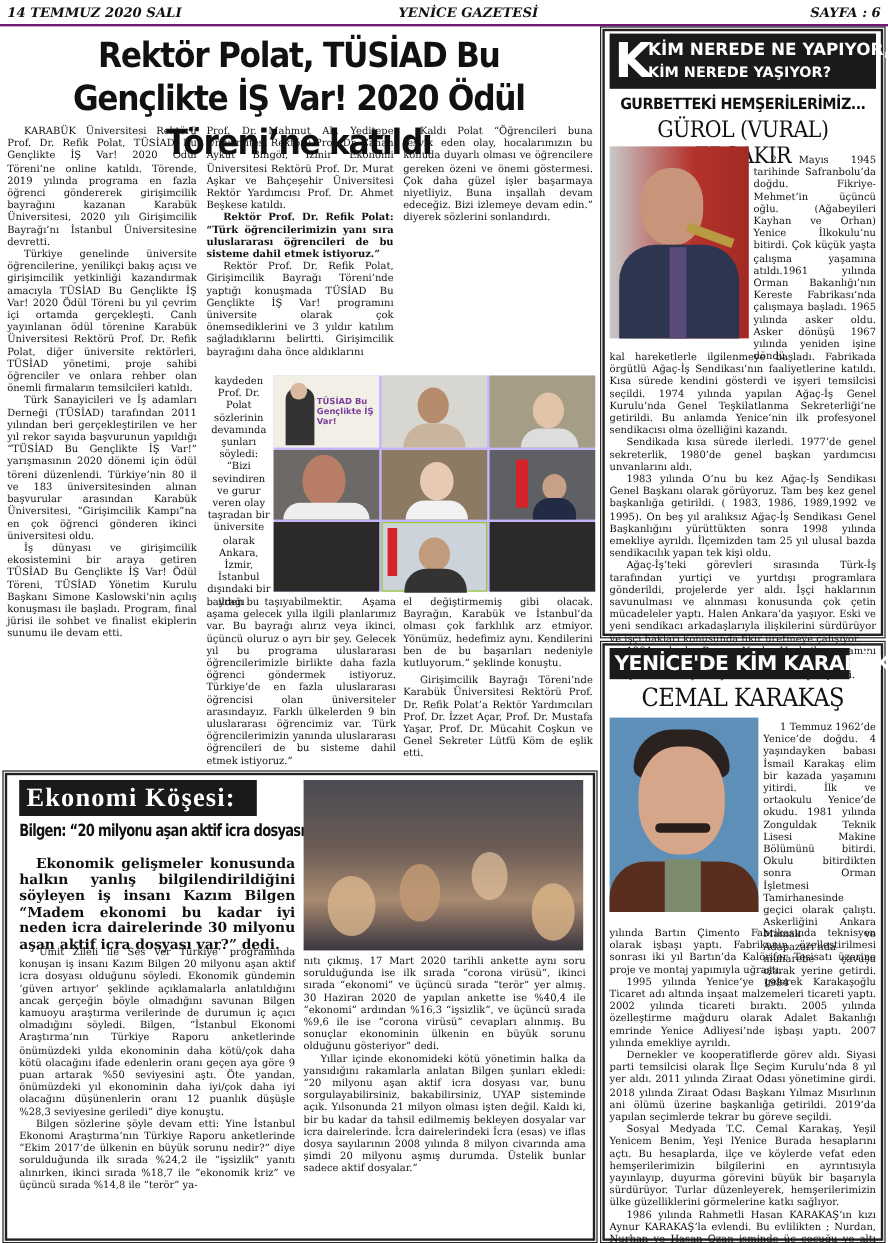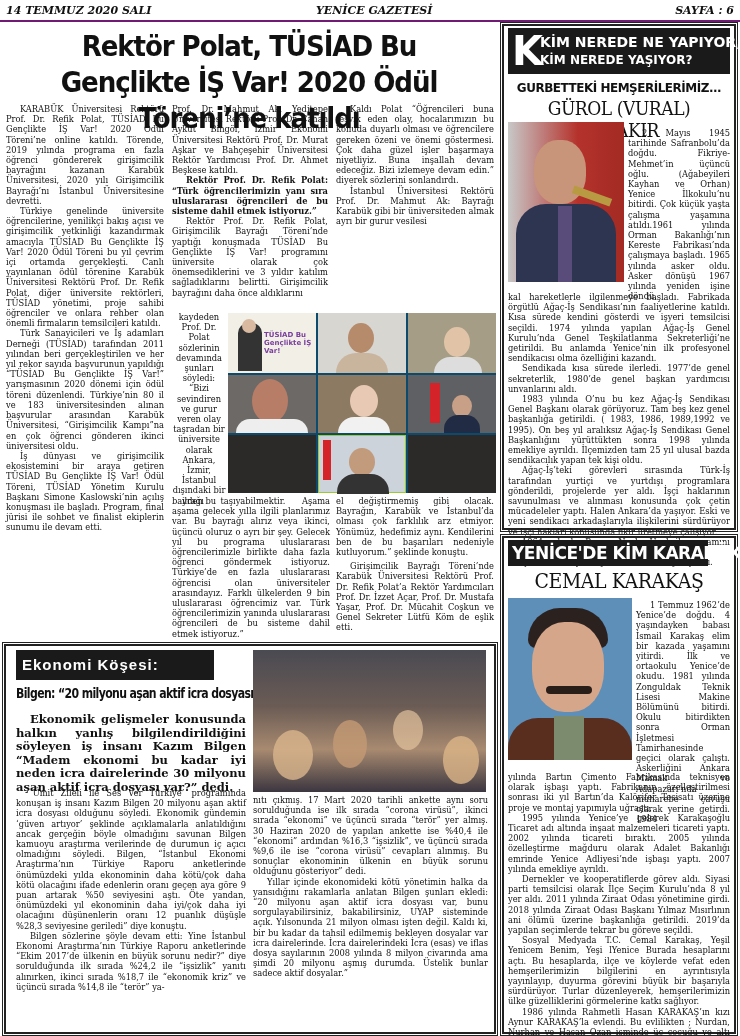--- a/index.html
+++ b/index.html
@@ -13,21 +13,21 @@
 .box{position:absolute;border:2px solid #222;outline:1px solid #222;outline-offset:1px}
 .blk{background:#1a1a1a;color:#fff;font-family:"DejaVu Sans",sans-serif;font-weight:bold}
 .photo{position:absolute}
 .cell{position:absolute}
 </style>
 </head>
 <body>
 
 <div class="hdr">
   <span style="left:6px">14 TEMMUZ 2020 SALI</span>
-  <span style="left:316px">YENİCE GAZETESİ</span>
+  <span style="left:332px">YENİCE GAZETESİ</span>
   <span style="right:6px">SAYFA : 6</span>
 </div>
 
 <div class="h1">Rektör Polat, TÜSİAD Bu Gençlikte İŞ Var! 2020 Ödül Töreni’ne katıldı</div>
 
 <div class="txt" style="left:6px;top:104px;width:158px">
   <p>KARABÜK Üniversitesi Rektörü Prof. Dr. Refik Polat, TÜSİAD Bu Gençlikte İŞ Var! 2020 Ödül Töreni’ne online katıldı. Törende, 2019 yılında programa en fazla öğrenci göndererek girişimcilik bayrağını kazanan Karabük Üniversitesi, 2020 yılı Girişimcilik Bayrağı’nı İstanbul Üniversitesine devretti.</p>
   <p>Türkiye genelinde üniversite öğrencilerine, yenilikçi bakış açısı ve girişimcilik yetkinliği kazandırmak amacıyla TÜSİAD Bu Gençlikte İŞ Var! 2020 Ödül Töreni bu yıl çevrim içi ortamda gerçekleşti. Canlı yayınlanan ödül törenine Karabük Üniversitesi Rektörü Prof. Dr. Refik Polat, diğer üniversite rektörleri, TÜSİAD yönetimi, proje sahibi öğrenciler ve onlara rehber olan önemli firmaların temsilcileri katıldı.</p>
   <p>Türk Sanayicileri ve İş adamları Derneği (TÜSİAD) tarafından 2011 yılından beri gerçekleştirilen ve her yıl rekor sayıda başvurunun yapıldığı “TÜSİAD Bu Gençlikte İŞ Var!” yarışmasının 2020 dönemi için ödül töreni düzenlendi. Türkiye’nin 80 il ve 183 üniversitesinden alınan başvurular arasından Karabük Üniversitesi, “Girişimcilik Kampı”na en çok öğrenci gönderen ikinci üniversitesi oldu.</p>
   <p>İş dünyası ve girişimcilik ekosistemini bir araya getiren TÜSİAD Bu Gençlikte İŞ Var! Ödül Töreni, TÜSİAD Yönetim Kurulu Başkanı Simone Kaslowski’nin açılış konuşması ile başladı. Program, final jürisi ile sohbet ve finalist ekiplerin sunumu ile devam etti.</p>
@@ -37,24 +37,23 @@
   <p style="text-indent:0">Prof. Dr. Mahmut Ak, Yeditepe Üniversitesi Rektörü Prof. Dr. Canan Aykut Bingöl, İzmir Ekonomi Üniversitesi Rektörü Prof. Dr. Murat Aşkar ve Bahçeşehir Üniversitesi Rektör Yardımcısı Prof. Dr. Ahmet Beşkese katıldı.</p>
   <p class="b">Rektör Prof. Dr. Refik Polat: “Türk öğrencilerimizin yanı sıra uluslararası öğrencileri de bu sisteme dahil etmek istiyoruz.”</p>
   <p>Rektör Prof. Dr. Refik Polat, Girişimcilik Bayrağı Töreni’nde yaptığı konuşmada TÜSİAD Bu Gençlikte İŞ Var! programını üniversite olarak çok önemsediklerini ve 3 yıldır katılım sağladıklarını belirtti. Girişimcilik bayrağını daha önce aldıklarını</p>
 </div>
 <div class="txt" style="left:172px;top:312px;width:54px;text-align:center">
   <p style="text-indent:0">kaydeden Prof. Dr. Polat sözlerinin devamında şunları söyledi: “Bizi sevindiren ve gurur veren olay taşradan bir üniversite olarak Ankara, İzmir, İstanbul dışındaki bir ilden bu</p>
 </div>
 
 <div class="txt" style="left:336px;top:104px;width:158px">
   <p>Kaldı Polat “Öğrencileri buna teşvik eden olay, hocalarımızın bu konuda duyarlı olması ve öğrencilere gereken özeni ve önemi göstermesi. Çok daha güzel işler başarmaya niyetliyiz. Buna inşallah devam edeceğiz. Bizi izlemeye devam edin.” diyerek sözlerini sonlandırdı.</p>
-  <p>İstanbul Üniversitesi Rektörü Prof. Dr. Mahmut Ak: Bayrağı Karabük gibi bir üniversiteden almak ayrı bir gurur vesilesi</p>
 </div>
 
-<div class="photo" style="left:228px;top:313px;width:268px;height:180px;background:#0c4a6e">
+<div class="photo" style="left:228px;top:313px;width:268px;height:180px;background:#c4b5fd">
   <div class="cell" style="left:0;top:0;width:88px;height:60px;background:#f2efe6">
     <div style="position:absolute;left:10px;top:10px;width:24px;height:48px;background:#333;border-radius:10px 10px 0 0"></div>
     <div style="position:absolute;left:14px;top:6px;width:14px;height:14px;background:#d9b9a0;border-radius:50%"></div>
     <div style="position:absolute;left:36px;top:18px;font-family:'DejaVu Sans',sans-serif;font-size:7px;color:#7a3f9e;font-weight:bold;line-height:8px;width:50px">TÜSİAD Bu Gençlikte İŞ Var!</div>
   </div>
   <div class="cell" style="left:90px;top:0;width:88px;height:60px;background:#d8d6d0">
     <div style="position:absolute;left:30px;top:10px;width:26px;height:30px;background:#b58b6c;border-radius:50%"></div>
     <div style="position:absolute;left:18px;top:40px;width:52px;height:20px;background:#c9b49e;border-radius:20px 20px 0 0"></div>
   </div>
   <div class="cell" style="left:180px;top:0;width:88px;height:60px;background:#a59d86">
@@ -85,21 +84,21 @@
 
 <div class="txt" style="left:172px;top:496px;width:158px">
   <p style="text-indent:0">bayrağı taşıyabilmektir. Aşama aşama gelecek yılla ilgili planlarımız var. Bu bayrağı alırız veya ikinci, üçüncü oluruz o ayrı bir şey. Gelecek yıl bu programa uluslararası öğrencilerimizle birlikte daha fazla öğrenci göndermek istiyoruz. Türkiye’de en fazla uluslararası öğrencisi olan üniversiteler arasındayız. Farklı ülkelerden 9 bin uluslararası öğrencimiz var. Türk öğrencilerimizin yanında uluslararası öğrencileri de bu sisteme dahil etmek istiyoruz.”</p>
 </div>
 <div class="txt" style="left:336px;top:496px;width:158px">
   <p style="text-indent:0">el değiştirmemiş gibi olacak. Bayrağın, Karabük ve İstanbul’da olması çok farklılık arz etmiyor. Yönümüz, hedefimiz aynı. Kendilerini ben de bu başarıları nedeniyle kutluyorum.” şeklinde konuştu.</p>
   <p style="margin-top:4px">Girişimcilik Bayrağı Töreni’nde Karabük Üniversitesi Rektörü Prof. Dr. Refik Polat’a Rektör Yardımcıları Prof. Dr. İzzet Açar, Prof. Dr. Mustafa Yaşar, Prof. Dr. Mücahit Coşkun ve Genel Sekreter Lütfü Köm de eşlik etti.</p>
 </div>
 
 <div class="box" style="left:4px;top:644px;width:492px;height:390px"></div>
-<div class="blk" style="position:absolute;left:16px;top:650px;width:198px;height:30px;font-size:15px;line-height:30px;padding-left:6px;font-family:Liberation Sans, sans-serif;letter-spacing:1px">Ekonomi Köşesi:</div>
+<div class="blk" style="position:absolute;left:16px;top:650px;width:198px;height:30px;font-size:22px;line-height:30px;padding-left:6px;font-family:Liberation Serif, serif;letter-spacing:1px">Ekonomi Köşesi:</div>
 <div style="position:absolute;left:16px;top:685px;width:230px;font-family:'DejaVu Sans',sans-serif;font-weight:bold;font-size:14px;letter-spacing:-0.8px;transform:scaleX(0.78);transform-origin:left;white-space:nowrap">Bilgen: “20 milyonu aşan aktif icra dosyası var”</div>
 <div class="txt" style="left:16px;top:713px;width:230px;font-size:11.5px;line-height:13.5px;font-weight:bold">
   <p>Ekonomik gelişmeler konusunda halkın yanlış bilgilendirildiğini söyleyen iş insanı Kazım Bilgen “Madem ekonomi bu kadar iyi neden icra dairelerinde 30 milyonu aşan aktif icra dosyası var?” dedi.</p>
 </div>
 <div class="photo" style="left:253px;top:650px;width:233px;height:142px;background:linear-gradient(180deg,#4a4a52 0%,#6b5c55 40%,#a88a70 70%,#3b3640 100%)">
   <div style="position:absolute;left:20px;top:80px;width:40px;height:50px;background:#d9b58c;border-radius:50%;opacity:.8"></div>
   <div style="position:absolute;left:80px;top:70px;width:34px;height:48px;background:#c49a74;border-radius:50%;opacity:.8"></div>
   <div style="position:absolute;left:140px;top:60px;width:30px;height:40px;background:#e3c29c;border-radius:50%;opacity:.7"></div>
   <div style="position:absolute;left:190px;top:86px;width:36px;height:48px;background:#dcb588;border-radius:50%;opacity:.8"></div>
 </div>

